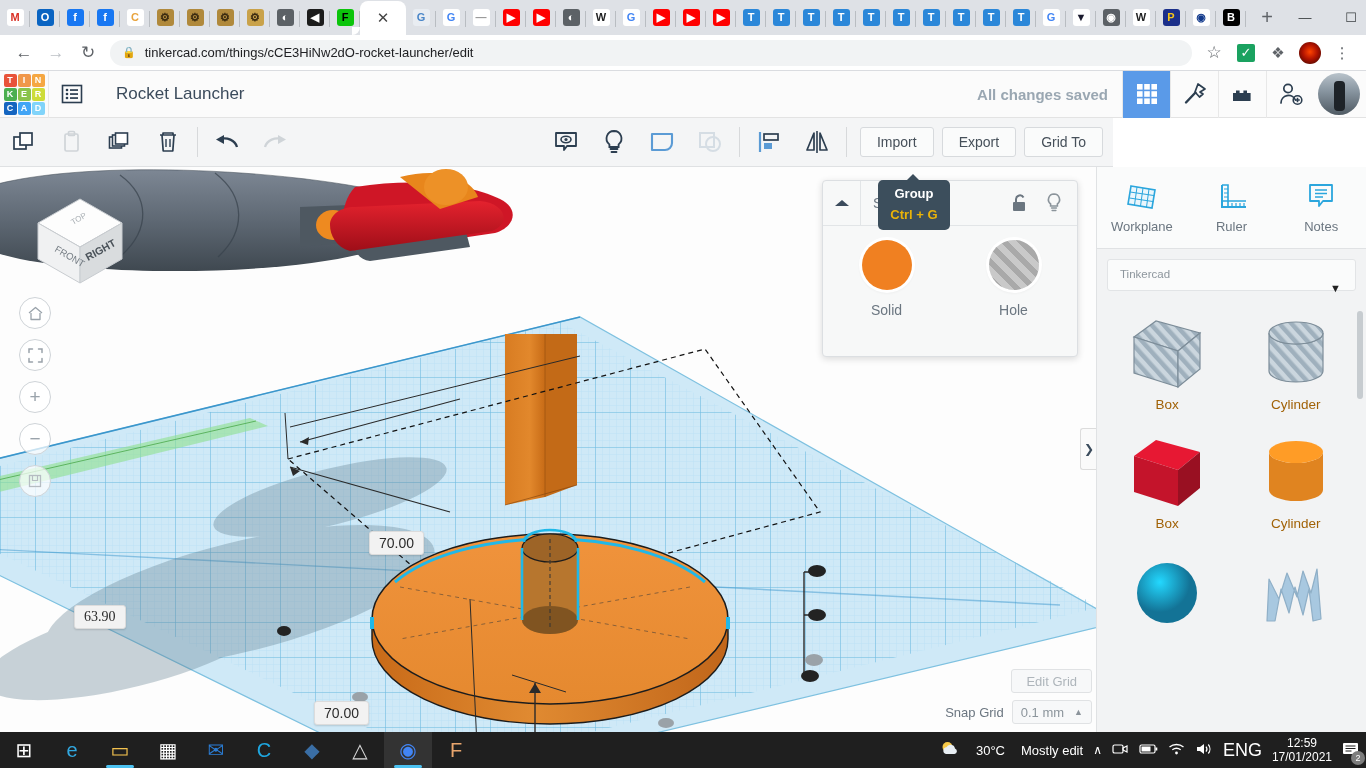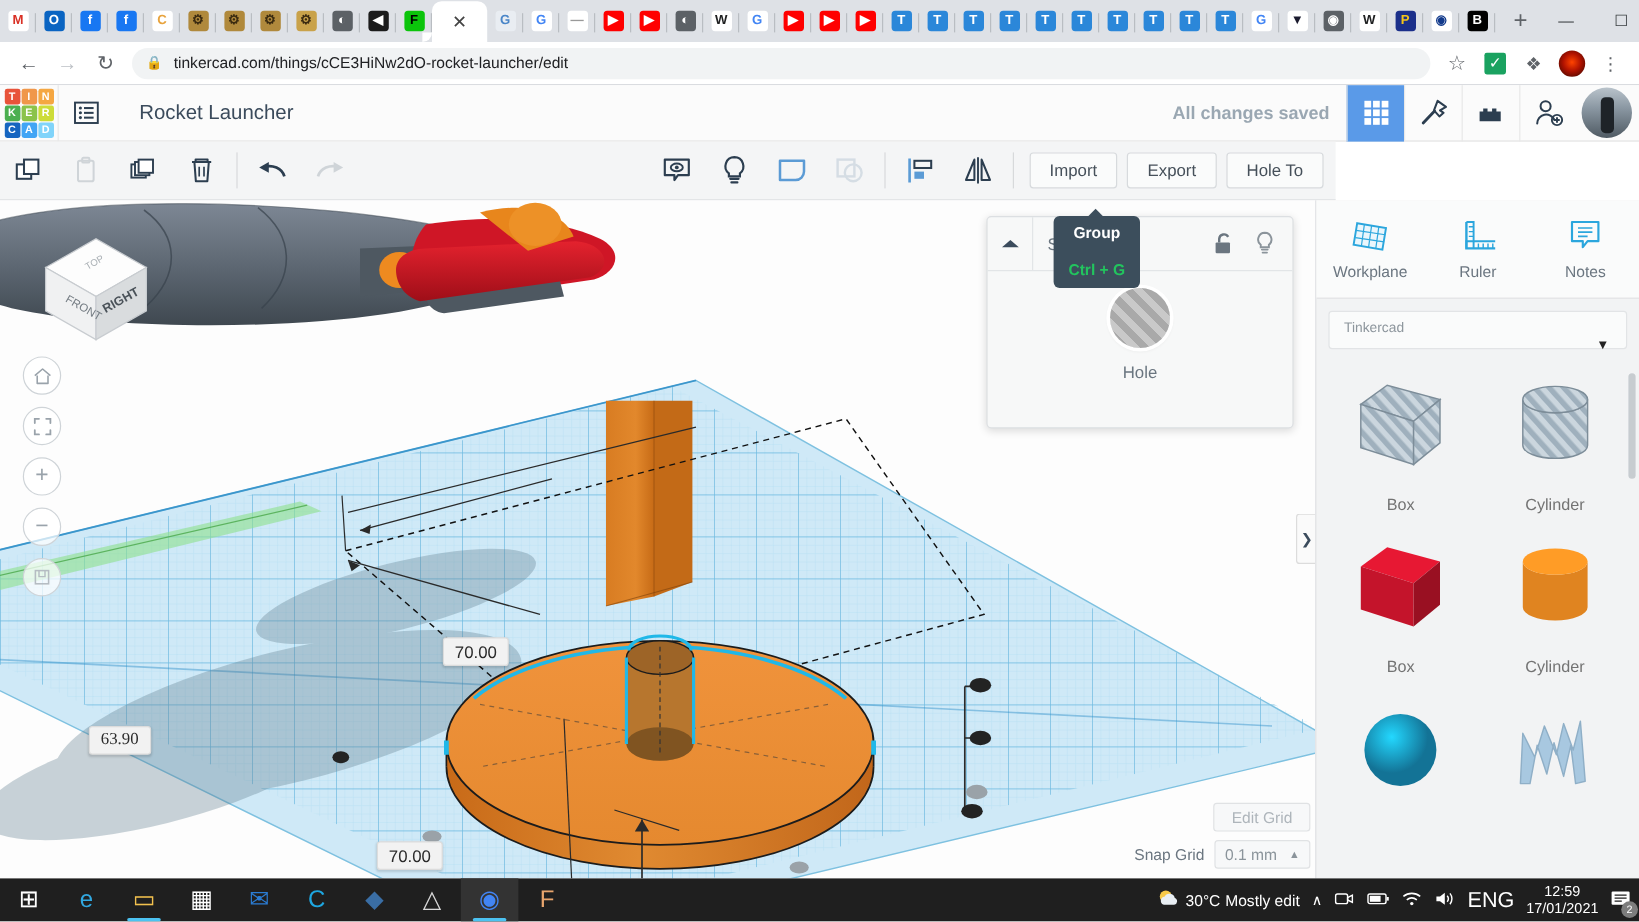--- a/index.html
+++ b/index.html
@@ -153,21 +153,21 @@
 
   .tooltip {
     position: absolute; left: 878px; top: 180px; width: 72px;
     background: #3c4e5c; border-radius: 5px; padding: 6px 10px 8px;
     text-align: center; z-index: 30;
   }
   .tooltip:after { content:""; position:absolute; left: 28px; top: -6px;
     border-left: 7px solid transparent; border-right: 7px solid transparent;
     border-bottom: 7px solid #3c4e5c; }
   .tt-title { color: #fff; font-size: 13px; font-weight: bold; }
-  .tt-sub { color: #22c55e; font-size: 13px; font-weight: bold; margin-top: 16px; }
+  .tt-sub { color: #eab308; font-size: 13px; font-weight: bold; margin-top: 6px; }
 
   .panel-toggle {
     position: absolute; left: 1080px; top: 428px; width: 17px; height: 42px;
     background: #fafafa; border: 1px solid #dcdcdc; border-right: none;
     border-radius: 3px 0 0 3px; display: flex; align-items: center;
     justify-content: center; font-size: 12px; color: #3b4b5c;
   }
 
   .grid-controls { position: absolute; right: 4px; bottom: 8px;
      display: flex; flex-direction: column; align-items: flex-end; }
@@ -194,35 +194,35 @@
   .sb-select { background: #fafbfb; border: 1px solid #e2e4e6; border-radius: 3px;
     padding: 8px 12px 10px; position: relative; }
   .sb-brand { font-size: 11.5px; color: #8d969d; }
   .sb-category { font-size: 17px; color: #4a5560; margin-top: 3px; }
   .sb-caret { position: absolute; right: 14px; top: 22px; font-size: 11px;
     color: #222; }
   .sb-grid { padding: 10px 6px 0; display: grid; grid-template-columns: 1fr 1fr;
     row-gap: 18px; position: relative; }
   .sb-cell { display: flex; flex-direction: column; align-items: center; }
   .sb-thumb { width: 86px; height: 86px; position: relative; }
-  .sb-name { font-size: 13.5px; color: #737373; margin-top: 16px; }
+  .sb-name { font-size: 13.5px; color: #a16207; margin-top: 0; }
   .sb-scroll { position: absolute; right: 3px; top: 10px; width: 6px;
     height: 88px; background: #c7ccd0; border-radius: 3px; }
 
   
   .taskbar { position: absolute; left: 0; top: 732px; width: 1366px; height: 36px;
     background: #1f1f1f; display: flex; align-items: center; }
   .tb-app { width: 48px; height: 36px; display: flex; align-items: center;
     justify-content: center; position: relative; }
   .tb-app.run:after { content:""; position:absolute; bottom:0; left:10px;
     width:28px; height:3px; background:#4cc2f1; border-radius:2px; }
   .tb-app.active { background: #333; }
   .tray { margin-left: auto; display: flex; align-items: center;
     color: #fff; font-size: 12px; gap: 10px; padding-right: 6px; }
-  .tray-wx { display: flex; align-items: center; gap: 4px; font-size: 13px; }
+  .tray-wx { display: flex; align-items: center; gap: 16px; font-size: 13px; }
   .tray-clock { text-align: center; line-height: 14px; font-size: 12px; }
   .tray-badge { position: relative; }
   .tray-badge .cnt { position:absolute; right:-5px; bottom:-5px; width:14px;
     height:14px; background:#7d7d7d; color:#fff; font-size:9px;
     border-radius:50%; display:flex; align-items:center; justify-content:center; }
 </style>
 </head>
 <body>
 
 <div id="app">
@@ -524,21 +524,21 @@
     <div class="tb-ico">
       <svg width="28" height="26" viewBox="0 0 28 26">
         <path d="M11 4 L4 21 h7 Z" fill="none" stroke="#2c3e50" stroke-width="1.7" stroke-linejoin="round"></path>
         <path d="M17 4 L24 21 h-7 Z" fill="none" stroke="#2c3e50" stroke-width="1.7" stroke-linejoin="round"></path>
         <path d="M14 2 V24" stroke="#2c3e50" stroke-width="1.6"></path>
       </svg>
     </div>
     <div class="tb-sep"></div>
     <div class="tb-btn">Import</div>
     <div class="tb-btn">Export</div>
-    <div class="tb-btn" style="margin-right:10px">Hole To</div>
+    <div class="tb-btn" style="margin-right:10px">Grid To</div>
   </div>
 
   <div class="canvas">
     <svg class="ground" width="1096" height="565" viewBox="0 0 1096 565">
       <defs>
         <pattern id="gridfine" width="7" height="7" patternUnits="userSpaceOnUse">
           <path d="M0 0 H7 M0 0 V7" stroke="#8fd0ee" stroke-width="0.5" opacity="0.55"></path>
         </pattern>
         <pattern id="gridcoarse" width="35" height="35" patternUnits="userSpaceOnUse">
           <path d="M0 0 H35 M0 0 V35" stroke="#4aa9d8" stroke-width="1.1" opacity="0.75"></path>
@@ -741,20 +741,24 @@
       </div>
       <div class="sp-ico" style="margin-right:6px">
         <svg width="18" height="22" viewBox="0 0 18 22">
           <path d="M9 2 a5.6 5.6 0 0 1 3.4 10 V14 h-6.8 V12 A5.6 5.6 0 0 1 9 2 Z" fill="none" stroke="#8b949b" stroke-width="1.6"></path>
           <path d="M6.6 16 h4.8 M7.2 18.5 h3.6" stroke="#8b949b" stroke-width="1.6" stroke-linecap="round"></path>
         </svg>
       </div>
     </div>
     <div class="sp-body">
       <div class="sp-opt">
+        <div class="sp-swatch" id="solid-swatch" style="background: rgb(240, 128, 33);"></div>
+        <div class="sp-label">Solid</div>
+      </div>
+      <div class="sp-opt">
         <div class="sp-swatch" style="background: repeating-linear-gradient(45deg,#c9c9c9 0 6px,#a9a9a9 6px 12px);"></div>
         <div class="sp-label">Hole</div>
       </div>
     </div>
   </div>
 
   <div class="tooltip">
     <div class="tt-title">Group</div>
     <div class="tt-sub">Ctrl + G</div>
   </div>

